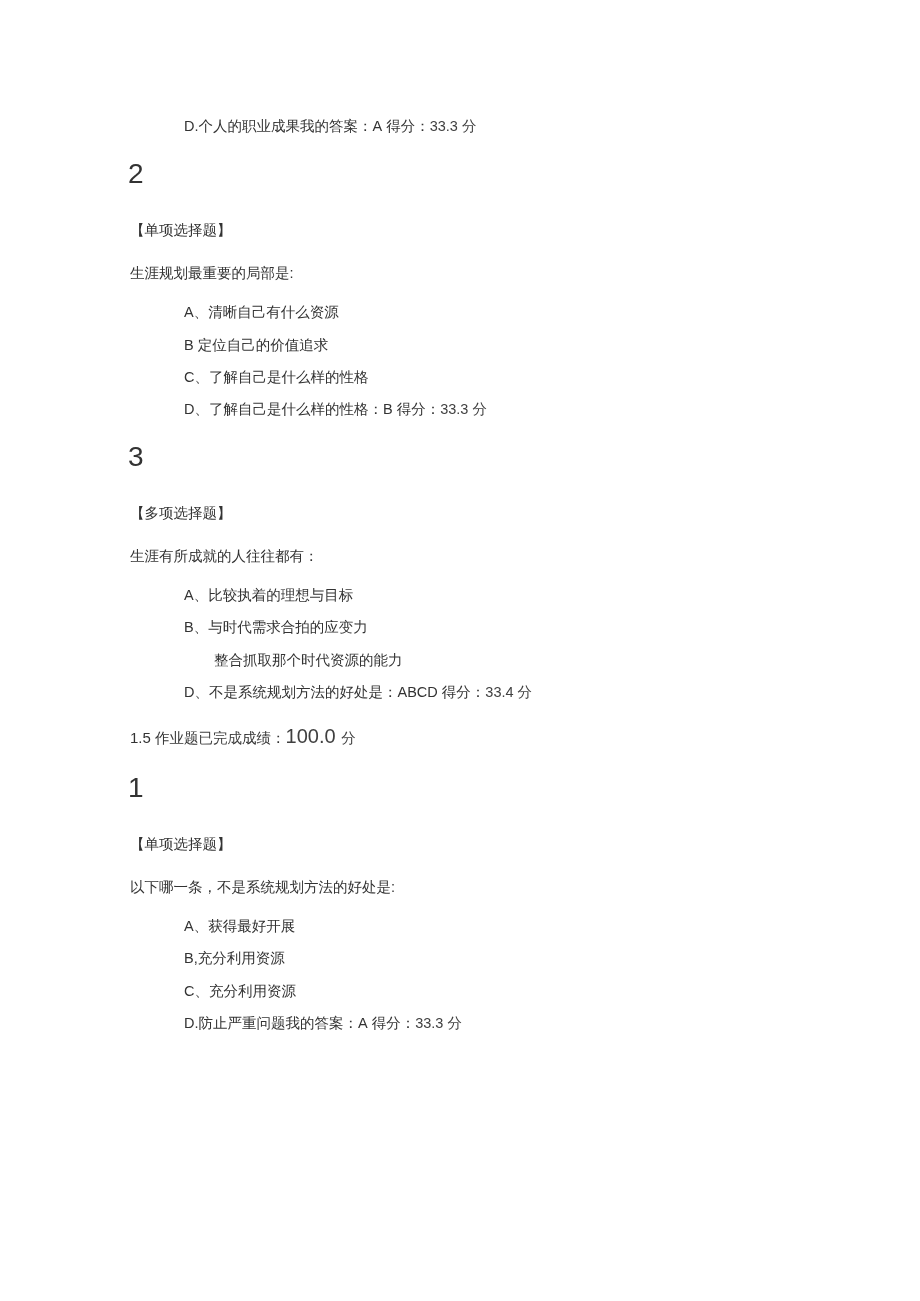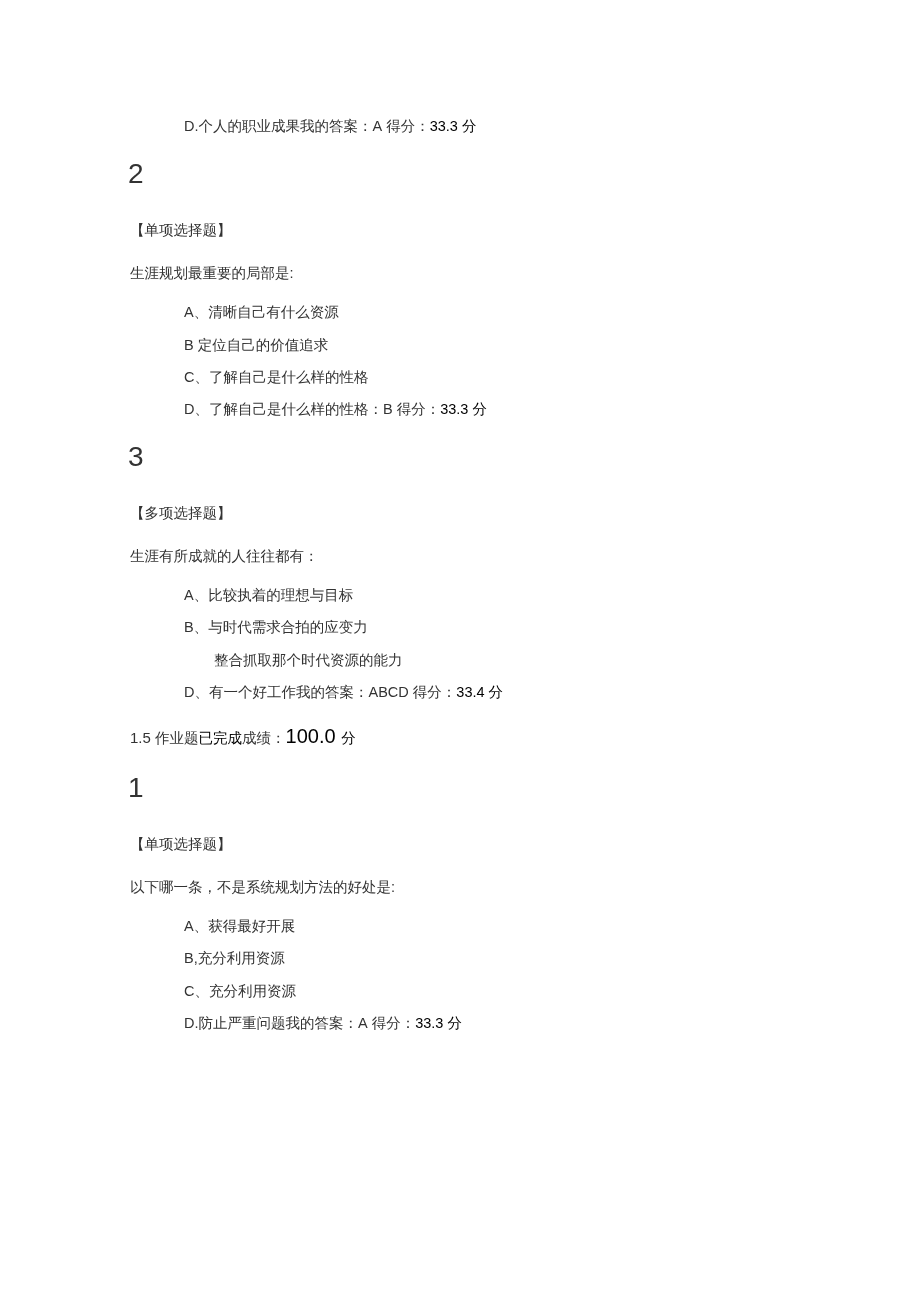--- a/index.html
+++ b/index.html
@@ -27,21 +27,21 @@
     margin-top: 14px;
     margin-bottom: 22px;
     margin-left: -2px;
   }
   .qtype {
     margin-bottom: 20px;
   }
   .qtext {
     margin-bottom: 16px;
   }
-  .red { color: #000000; }
+  .red { color: #404040; }
   .ans-line .lbl { font-family: Arial, sans-serif; }
   .hw-line {
     margin-top: 16px;
     margin-bottom: 4px;
   }
   .hw-line .s15 { font-family: Arial, sans-serif; font-size: 15px; margin-top: 48px; }
   .hw-line .big { font-family: Arial, sans-serif; font-size: 20px; }
 </style>
 </head>
 <body>
@@ -74,21 +74,21 @@
 <div class="option-row">
   <span class="lbl">A、</span><span>比较执着的理想与目标</span>
 </div>
 <div class="option-row">
   <span class="lbl">B、</span><span>与时代需求合拍的应变力</span>
 </div>
 <div class="option-row" style="padding-left:84px">
   <span>整合抓取那个时代资源的能力</span>
 </div>
 <div class="option-row ans-line">
-  <span class="lbl">D、</span><span>有一个好工作我的答案：</span><span class="lbl">ABCD</span><span> 得分：</span><span class="red lbl">33.4 </span><span class="red">分</span>
+  <span class="lbl">D、</span><span>不是系统规划方法的好处是：</span><span class="lbl">ABCD</span><span> 得分：</span><span class="red lbl">33.4 </span><span class="red">分</span>
 </div>
 
 <div class="hw-line">
   <span class="s15">1.5 </span><span>作业题</span><span class="red">已完成</span><span>成绩：</span><span class="red big">100.0 </span><span class="red">分</span>
 </div>
 
 <div class="big-num">1</div>
 <div class="qtype">【单项选择题】</div>
 <div class="qtext">以下哪一条，不是系统规划方法的好处是:</div>
 

